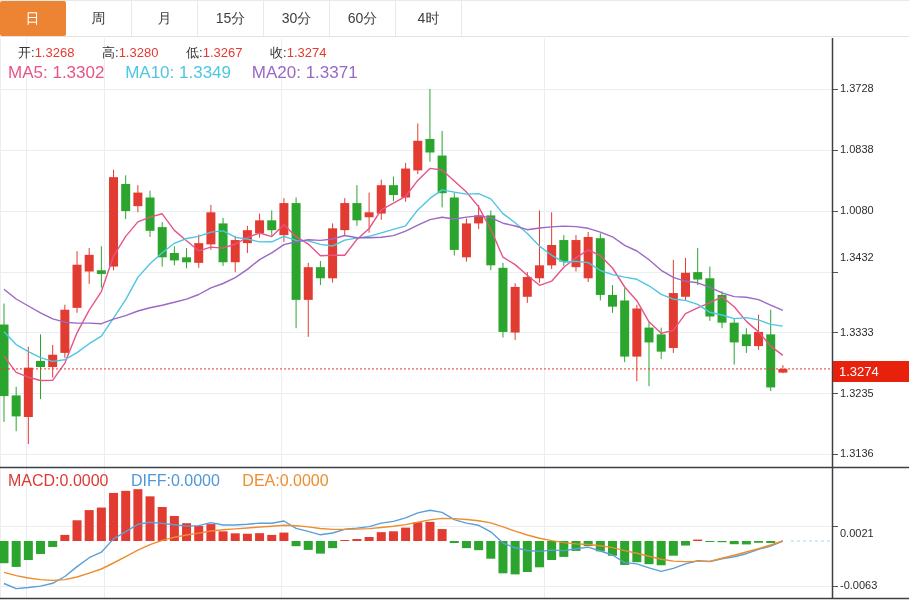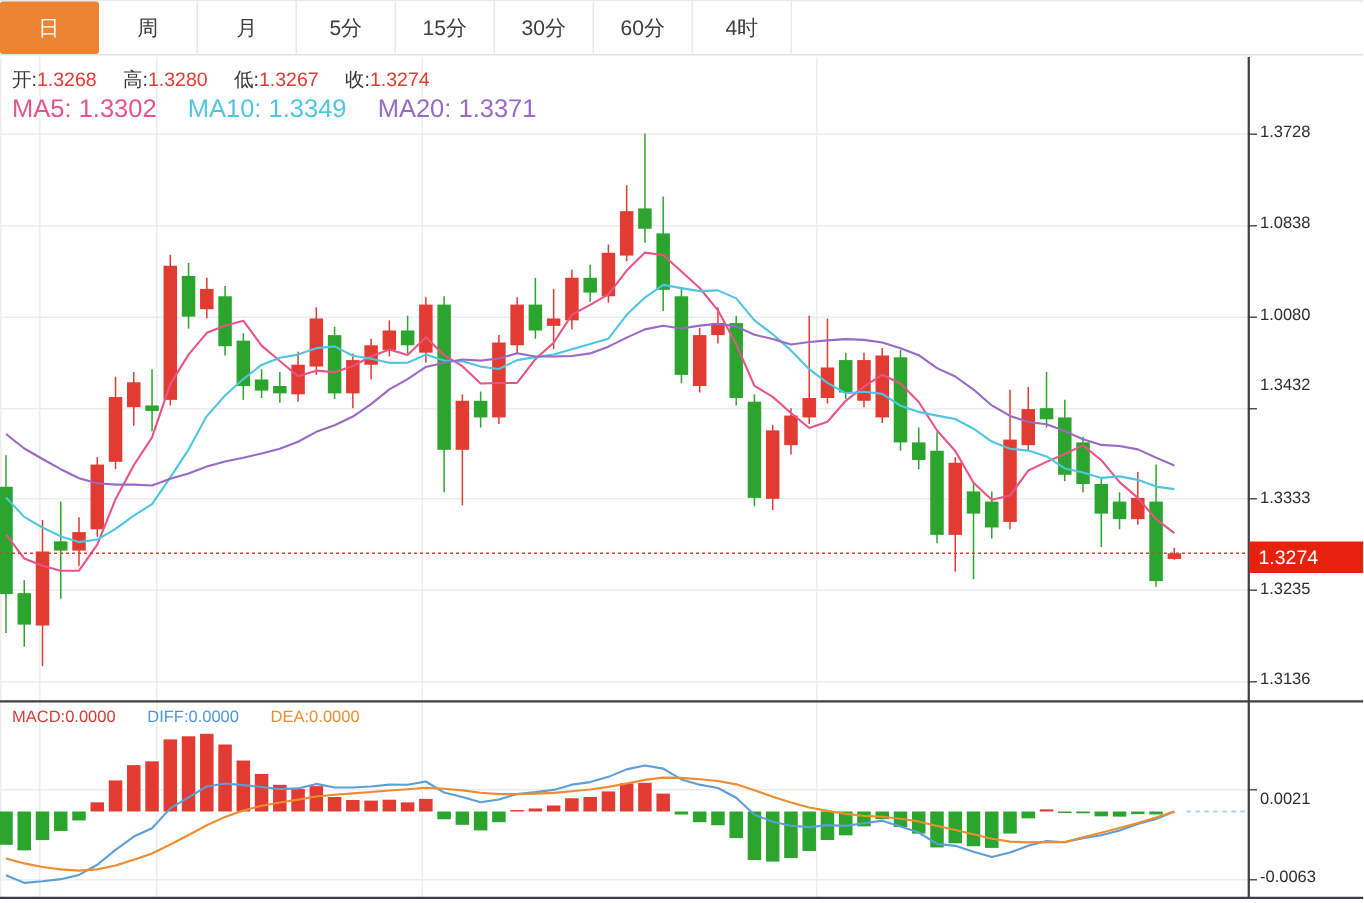--- a/index.html
+++ b/index.html
@@ -7,44 +7,43 @@
          font-family:"Liberation Sans","DejaVu Sans",sans-serif;-webkit-font-smoothing:antialiased;}
   
   .tabbar{position:absolute;left:0;top:0;width:909px;height:37px;display:flex;
           border-top:1px solid #e9e9e9;border-bottom:1px solid #e2e2e2;background:#fff;z-index:5;box-sizing:border-box;}
   .tab{width:66px;height:100%;display:flex;align-items:center;justify-content:center;
        font-size:14px;color:#3d3d3d;border-right:1px solid #e9e9e9;box-sizing:border-box;cursor:pointer;background:#fff;}
   .tab.active{background:#ed8433;color:#fff;border-right-color:#ed8433;border-radius:2px;}
   .tab-filler{flex:1;}
   
   .ohlc-row{position:absolute;left:8px;top:44px;font-size:13px;color:#333;white-space:nowrap;z-index:4;}
-  .ohlc-row .grp{margin-right:14px;}
+  .ohlc-row .grp{margin-right:14px;margin-left:10px;}
   .ohlc-row .val{color:#e23b31;}
   .ma-row{position:absolute;left:8px;top:63px;font-size:17px;white-space:nowrap;z-index:4;}
   .ma-row .grp{margin-right:16px;}
   .ma5{color:#e85488;} .ma10{color:#4fc6e1;} .ma20{color:#9a68c5;}
-  .macd-row{position:absolute;left:8px;top:472px;font-size:11px;white-space:nowrap;z-index:4;}
+  .macd-row{position:absolute;left:8px;top:472px;font-size:16px;white-space:nowrap;z-index:4;}
   .macd-row .grp{margin-right:18px;}
   .c-macd{color:#d93a35;} .c-diff{color:#4e97d9;} .c-dea{color:#ee8c2e;}
   
   .ytick{position:absolute;left:840px;width:66px;height:15px;font-size:11px;color:#2d2d2d;z-index:4;line-height:15px;}
   .badge{position:absolute;left:833px;top:361px;width:76px;height:21px;background:#e8210c;color:#fff;
          font-size:13px;line-height:21px;padding-left:6px;box-sizing:border-box;z-index:6;}
   svg.chart{position:absolute;left:0;top:0;z-index:1;}
 </style>
 </head>
 <body>
 
 <div class="stage">
 
   <div class="tabbar">
     <div class="tab active">日</div>
     <div class="tab">周</div>
     <div class="tab">月</div>
-    <div class="tab">5分</div>
     <div class="tab">15分</div>
     <div class="tab">30分</div>
     <div class="tab">60分</div>
     <div class="tab">4时</div>
     <div class="tab-filler"></div>
   </div>
 
   <svg class="chart" id="chart-svg" width="909" height="602">
       <defs>
         <clipPath id="mainClip">

